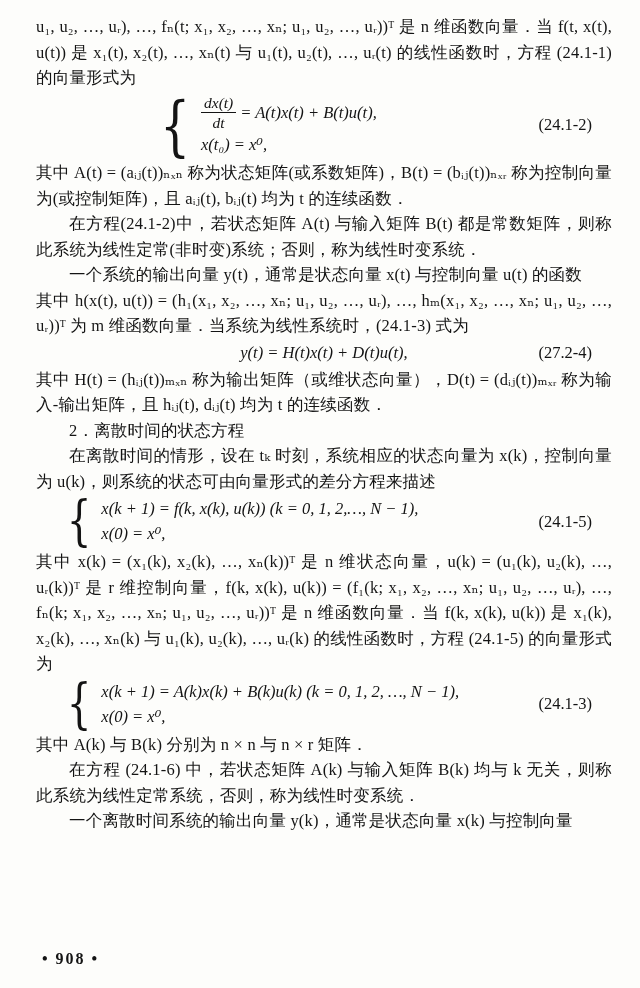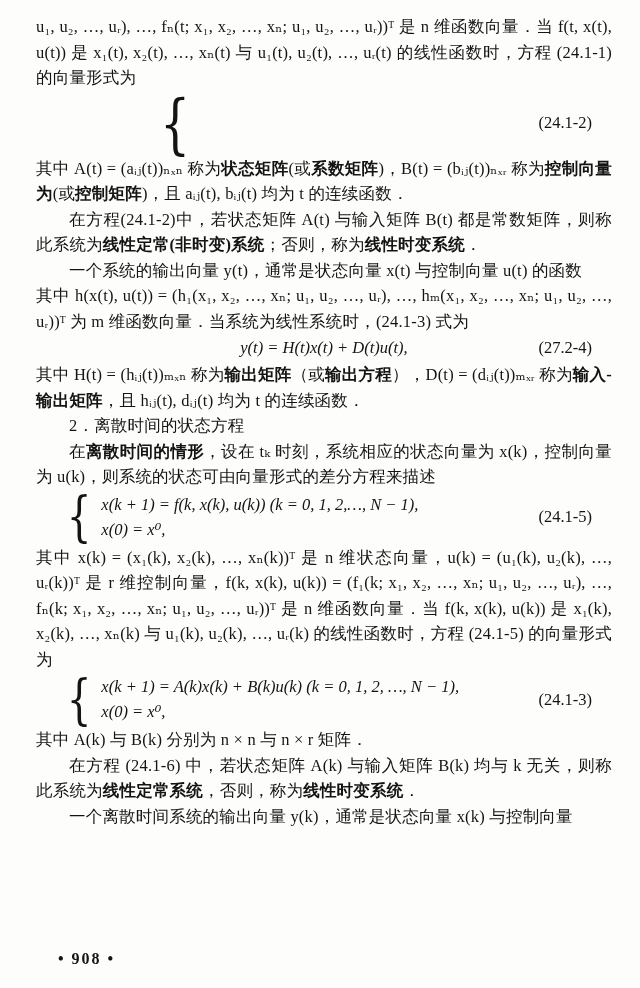--- a/index.html
+++ b/index.html
@@ -15,21 +15,21 @@
     overflow:hidden;
   }
   p.line{
     margin:0;
     font-size:16.5px;
     line-height:25.5px;
     text-align:justify;
     letter-spacing:0.2px;
   }
   p.indent{text-indent:2em;}
-  .b{font-weight:bold;}
+  .b{font-weight:normal;}
   .math{font-style:italic;}
 
   
   .eq-sys{
     position:relative;
     display:flex;
     align-items:center;
     margin:3px 0;
   }
   .eq-sys .brace{
@@ -59,52 +59,62 @@
   
   .eq-center{
     position:relative;
     text-align:center;
     font-size:16.5px;line-height:26px;
     margin:1px 0;
   }
   .eq-line1{display:flex;align-items:center;}
   .page-number{
     position:absolute;
-    left:58px;bottom:20px;
+    left:42px;bottom:20px;
     font-size:16px;font-weight:bold;
     letter-spacing:2px;
   }
   .eq-indent-1{padding-left:118px;}
   .eq-indent-2{padding-left:26px;}
 </style>
 </head>
 <body>
 
 <div class="page">
 
   <p class="line"><span>u₁, u₂, …, uᵣ), …, fₙ(t; x₁, x₂, …, xₙ; u₁, u₂, …, uᵣ))ᵀ 是 n 维函数向量．当 f(t, x(t), u(t)) 是 x₁(t), x₂(t), …, xₙ(t) 与 u₁(t), u₂(t), …, uᵣ(t) 的线性函数时，方程 (24.1-1) 的向量形式为</span></p>
 
   <div class="eq-sys eq-indent-1">
     <span class="brace brace-lg">{</span>
+    <div class="sys-lines math">
+      <span class="eq-line1">
+        <span class="frac">
+          <span class="num">dx(t)</span>
+          <span class="den">dt</span>
+        </span>
+        <span>= A(t)x(t) + B(t)u(t),</span>
+      </span>
+      <span>x(t₀) = x⁰,</span>
+    </div>
     <span class="eq-num">(24.1-2)</span>
   </div>
 
   <p class="line"><span>其中 A(t) = (aᵢⱼ(t))ₙₓₙ 称为</span><span class="b">状态矩阵</span><span>(或</span><span class="b">系数矩阵</span><span>)，B(t) = (bᵢⱼ(t))ₙₓᵣ 称为</span><span class="b">控制向量为</span><span>(或</span><span class="b">控制矩阵</span><span>)，且 aᵢⱼ(t), bᵢⱼ(t) 均为 t 的连续函数．</span></p>
   <p class="line indent"><span>在方程(24.1-2)中，若状态矩阵 A(t) 与输入矩阵 B(t) 都是常数矩阵，则称此系统为</span><span class="b">线性定常(非时变)系统</span><span>；否则，称为</span><span class="b">线性时变系统</span><span>．</span></p>
   <p class="line indent"><span>一个系统的输出向量 y(t)，通常是状态向量 x(t) 与控制向量 u(t) 的函数</span></p>
 
 
   <p class="line"><span>其中 h(x(t), u(t)) = (h₁(x₁, x₂, …, xₙ; u₁, u₂, …, uᵣ), …, hₘ(x₁, x₂, …, xₙ; u₁, u₂, …, uᵣ))ᵀ 为 m 维函数向量．当系统为线性系统时，(24.1-3) 式为</span></p>
 
   <div class="eq-center">
     <span class="math">y(t) = H(t)x(t) + D(t)u(t),</span>
     <span class="eq-num">(27.2-4)</span>
   </div>
 
-  <p class="line"><span>其中 H(t) = (hᵢⱼ(t))ₘₓₙ 称为</span><span class="b">输出矩阵</span><span>（或</span><span class="b">输出方程</span><span>），D(t) = (dᵢⱼ(t))ₘₓᵣ 称为</span><span class="b">输入-输出矩阵</span><span>，且 hᵢⱼ(t), dᵢⱼ(t) 均为 t 的连续函数．</span></p>
+  <p class="line"><span>其中 H(t) = (hᵢⱼ(t))ₘₓₙ 称为</span><span class="b">输出矩阵</span><span>（或</span><span class="b">维状态向量</span><span>），D(t) = (dᵢⱼ(t))ₘₓᵣ 称为</span><span class="b">输入-输出矩阵</span><span>，且 hᵢⱼ(t), dᵢⱼ(t) 均为 t 的连续函数．</span></p>
   <p class="line indent"><span>2．离散时间的状态方程</span></p>
   <p class="line indent"><span>在</span><span class="b">离散时间的情形</span><span>，设在 tₖ 时刻，系统相应的状态向量为 x(k)，控制向量为 u(k)，则系统的状态可由向量形式的差分方程来描述</span></p>
 
   <div class="eq-sys eq-indent-2">
     <span class="brace brace-sm">{</span>
     <div class="sys-lines math">
       <span>x(k + 1) = f(k, x(k), u(k)) (k = 0, 1, 2,…, N − 1),</span>
       <span>x(0) = x⁰,</span>
     </div>
     <span class="eq-num">(24.1-5)</span>

